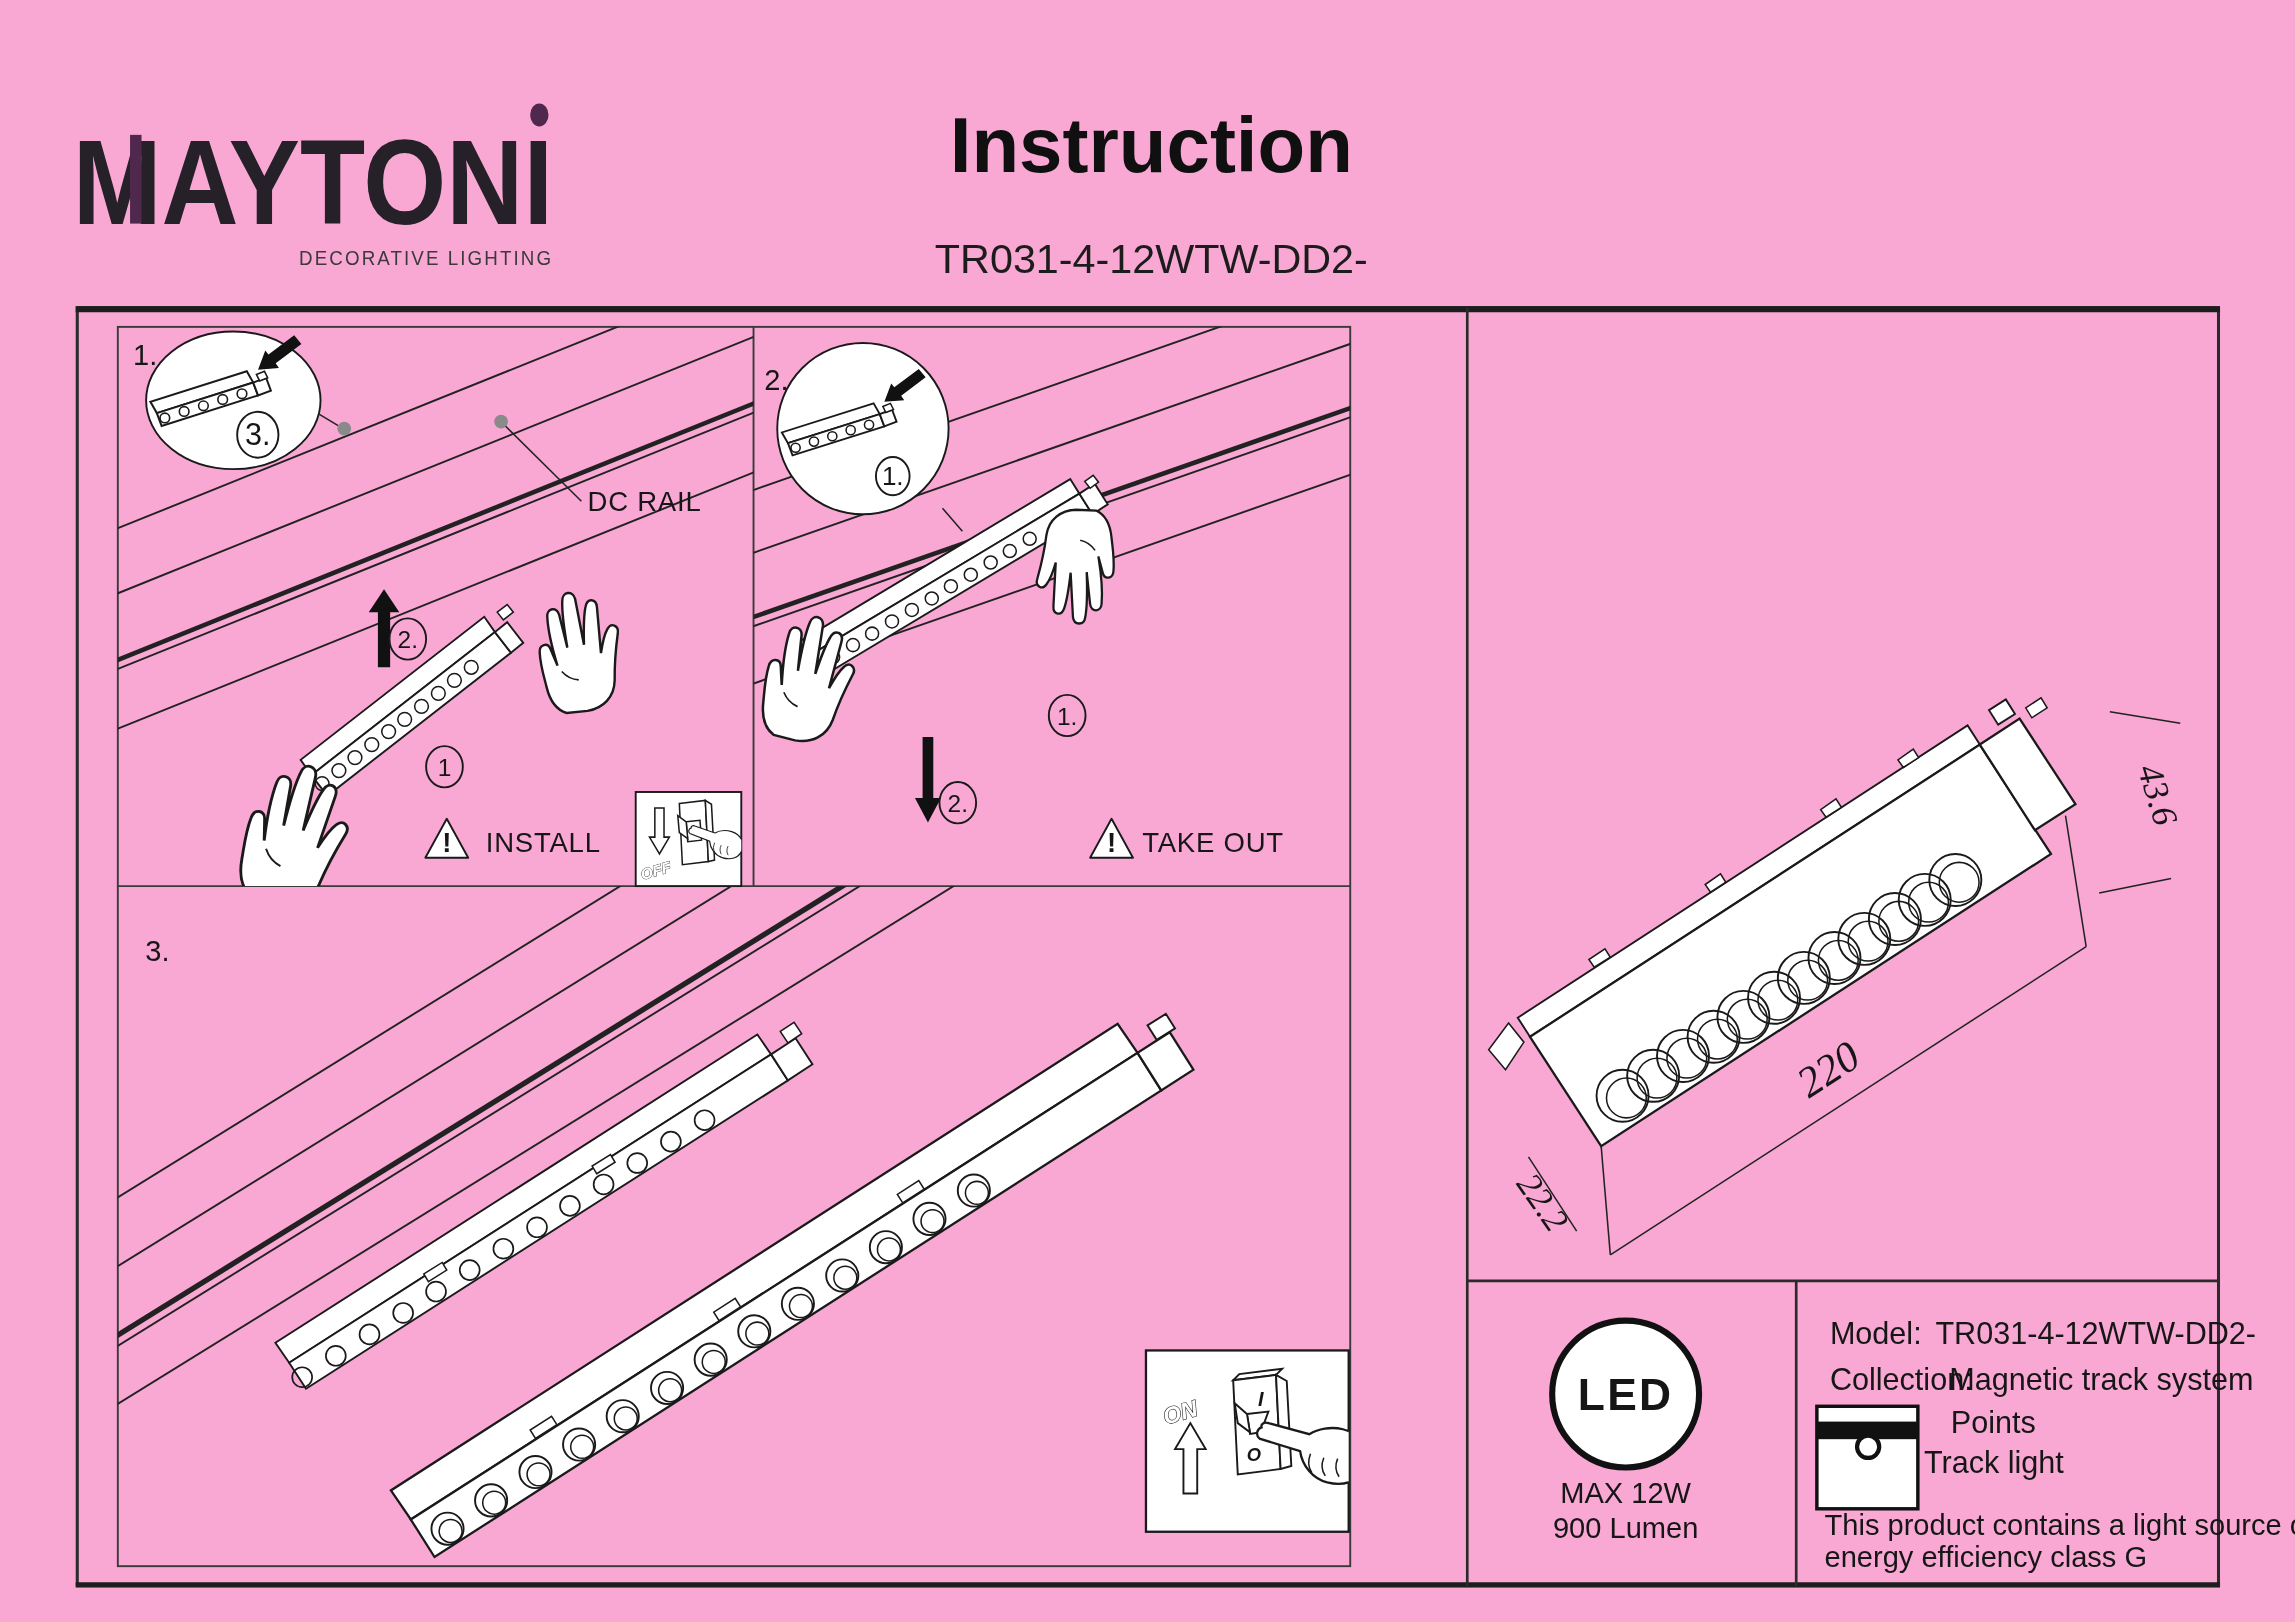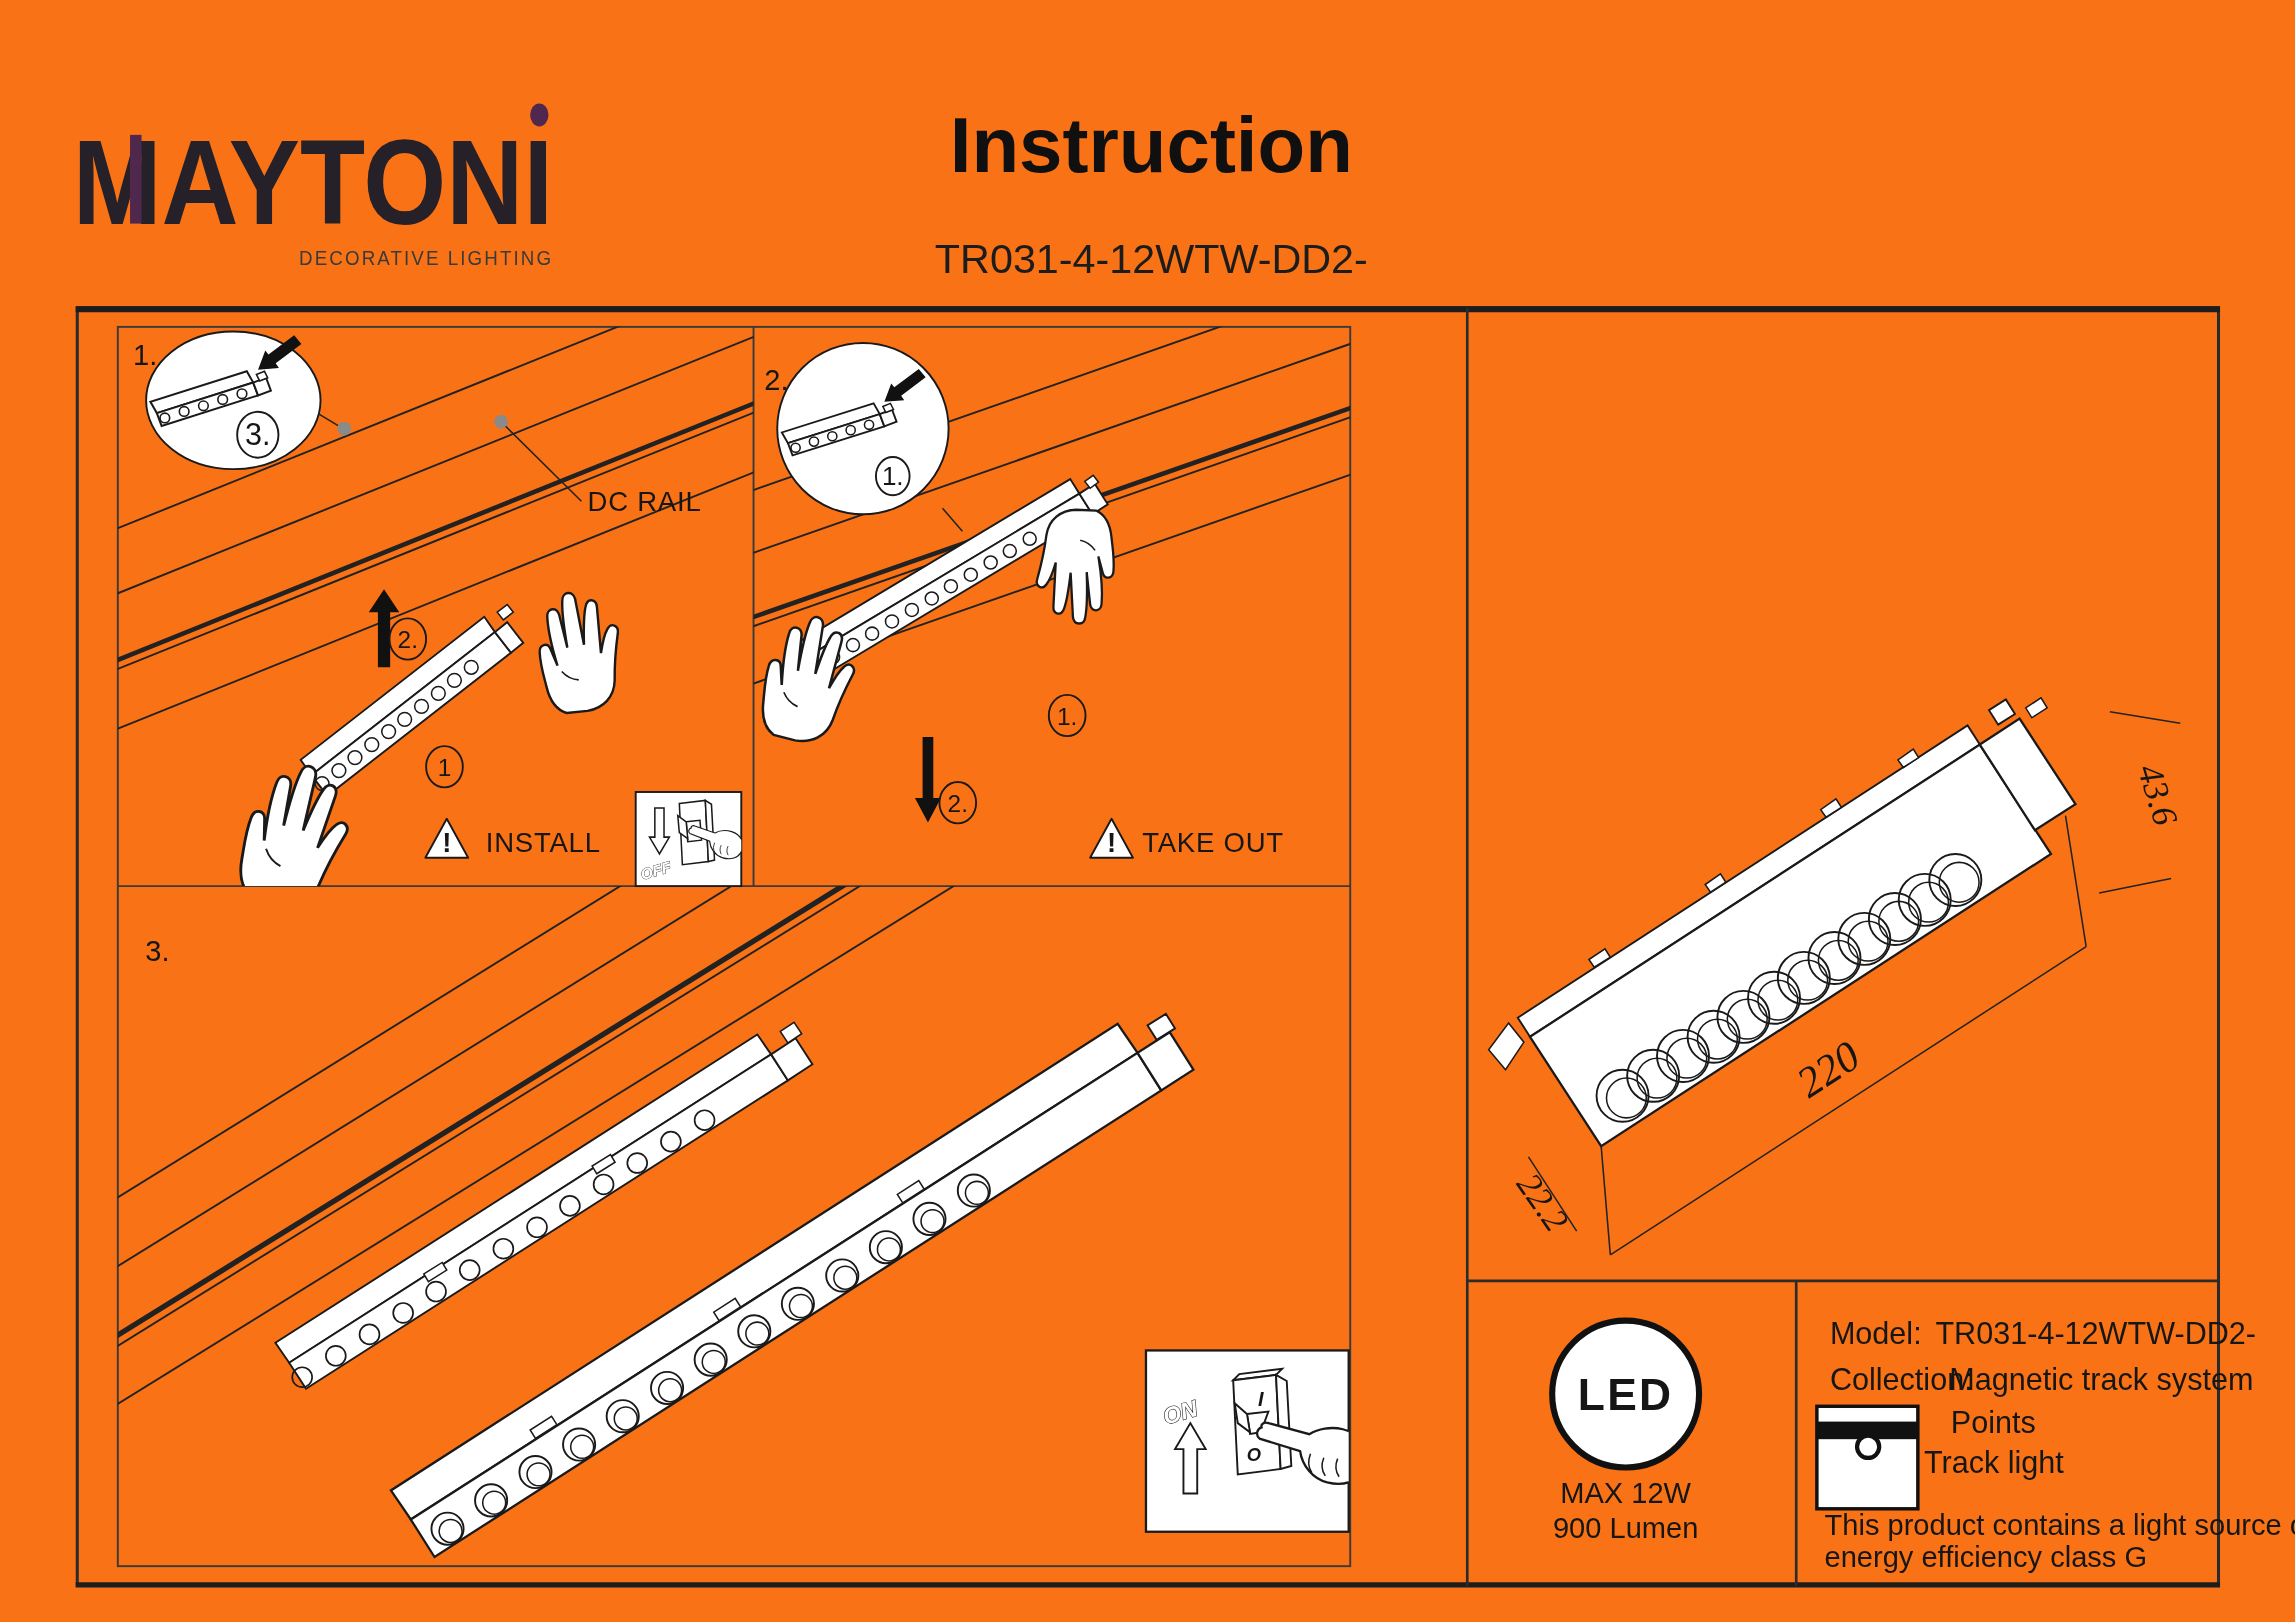--- a/index.html
+++ b/index.html
@@ -1,16 +1,16 @@
 <!DOCTYPE html>
 <html style="font-size:12.2px"><head>
 <meta charset="utf-8">
 <style>
   html,body{margin:0;padding:0;background:#ffffff;}
-  #page{position:relative;width:2295px;height:1623px;background:#f97316;overflow:hidden;}
+  #page{position:relative;width:2295px;height:1623px;background:#f9a8d4;overflow:hidden;}
   svg{display:block;position:absolute;left:0;top:0;}
   text{font-family:"Liberation Sans", sans-serif;fill:#161616;}
   .wordmark{font-weight:bold;fill:#262028;}
   .tagline{letter-spacing:3px;fill:#3a3a3a;}
   .title{font-weight:bold;fill:#101010;}
   .subtitle{fill:#1c1c1c;}
   .steplabel{font-size:38px;}
   .callout{font-size:32px;text-anchor:middle;}
   .warntext{font-size:36px;letter-spacing:1px;}
   .dim{font-family:"Liberation Serif", serif;font-style:italic;text-anchor:middle;}

